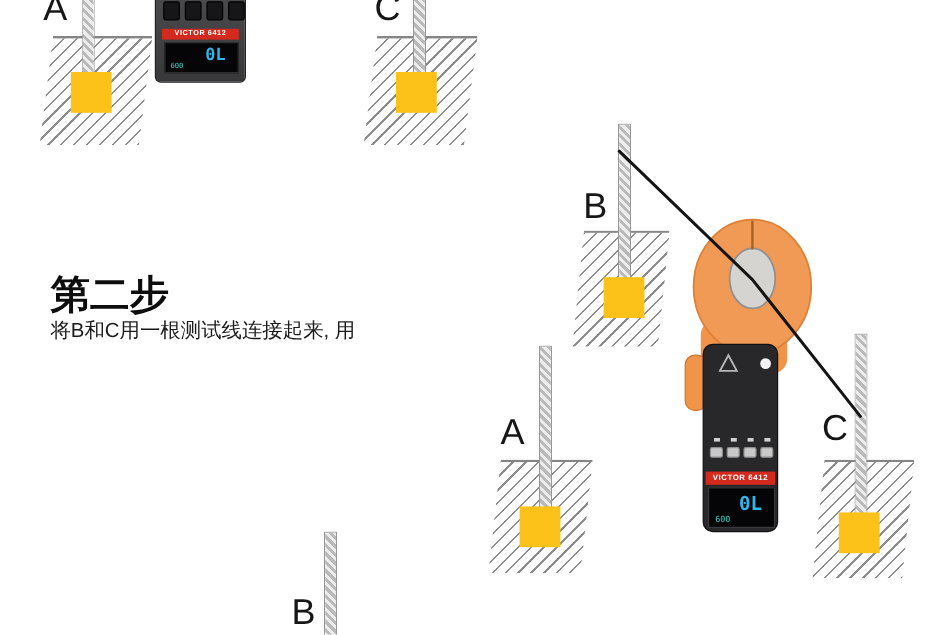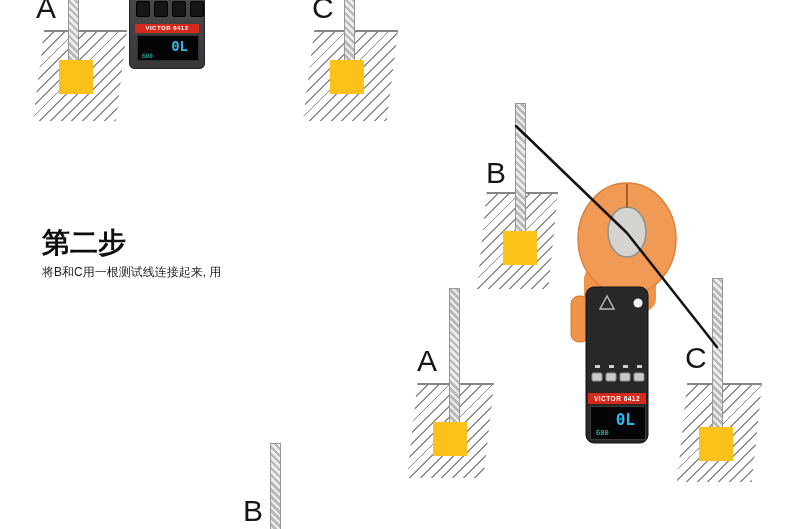--- a/index.html
+++ b/index.html
@@ -45,30 +45,30 @@
     height: 34px;
     background: #fcc21a;
     z-index: 3;
   }
 
   
   .step-title {
     position: absolute;
     left: 42px;
     top: 228px;
-    font-size: 28px;
+    font-size: 33px;
     font-weight: bold;
     color: #0d0d0d;
     line-height: 1.1;
   }
   .step-desc {
     position: absolute;
     left: 42px;
     top: 264px;
-    font-size: 12px;
+    font-size: 17px;
     line-height: 1.42;
     color: #1c1c1c;
   }
 
   
   .mini-meter {
     position: absolute;
     left: 129px;
     top: -5px;
     width: 74px;

